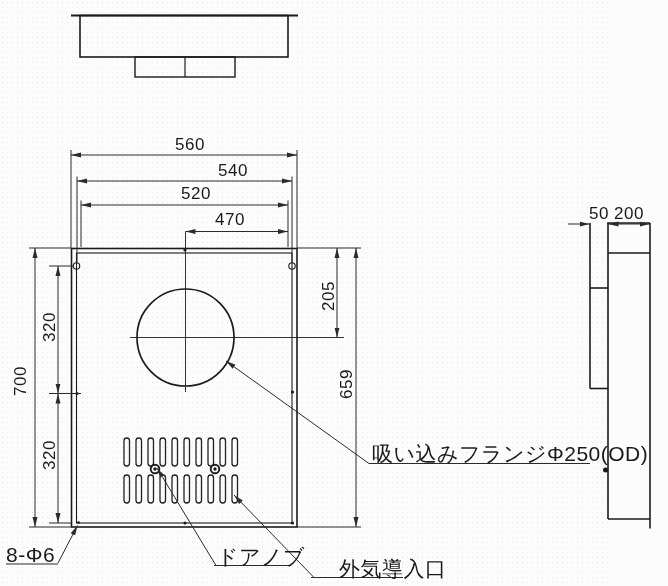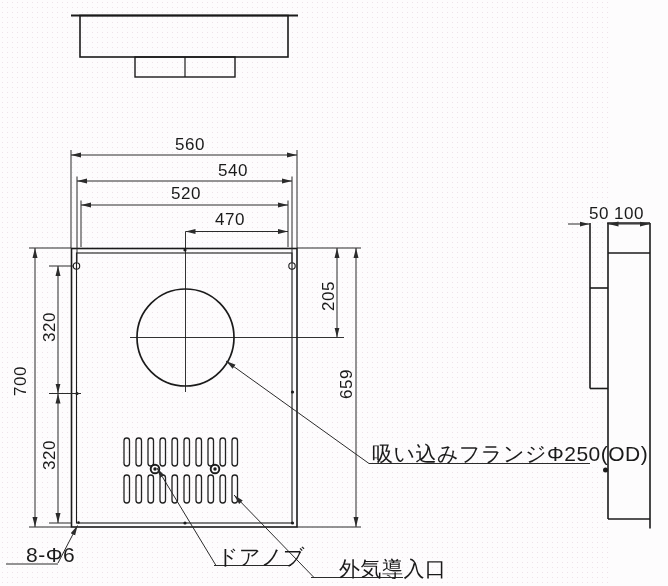--- a/index.html
+++ b/index.html
@@ -146,28 +146,28 @@
     <line x1="6" y1="564" x2="58" y2="564"></line>
     <line x1="157" y1="468" x2="216" y2="565.5" marker-start="url(#ah)"></line>
     <line x1="214" y1="565.5" x2="291" y2="565.5"></line>
     <line x1="234" y1="495" x2="314" y2="577.5" marker-start="url(#ah)"></line>
     <line x1="311" y1="577.5" x2="403" y2="577.5"></line>
   </g>
 </svg>
 
 <span class="lbl ctr" style="left:190px;top:144px;">560</span>
 <span class="lbl ctr" style="left:190px;top:170px;margin-left:43px;">540</span>
-<span class="lbl ctr" style="left:186px;top:193px;">520</span>
+<span class="lbl ctr" style="left:196px;top:193px;">520</span>
 <span class="lbl ctr" style="left:230px;top:219px;">470</span>
 <span class="lbl vert" style="left:20px;top:381px;">700</span>
 <span class="lbl vert" style="left:49px;top:327px;">320</span>
 <span class="lbl vert" style="left:49px;top:455px;">320</span>
 <span class="lbl vert" style="left:328px;top:296px;">205</span>
 <span class="lbl vert" style="left:346px;top:384px;">659</span>
 <span class="lbl ctr" style="left:599px;top:213px;">50</span>
-<span class="lbl ctr" style="left:629px;top:213px;">100</span>
+<span class="lbl ctr" style="left:629px;top:213px;">200</span>
 
-<span class="lbl callout" style="left:6px;top:544px;margin-left:20px;">8-Φ6</span>
+<span class="lbl callout" style="left:6px;top:544px;">8-Φ6</span>
 <span class="lbl callout" style="left:217px;top:546px;">ドアノブ</span>
 <span class="lbl callout" style="left:315px;top:558px;margin-left:24px;">外気導入口</span>
 <span class="lbl callout" style="left:372px;top:443px;">吸い込みフランジΦ250(OD)</span>
 
 </div>
 
 </body></html>

